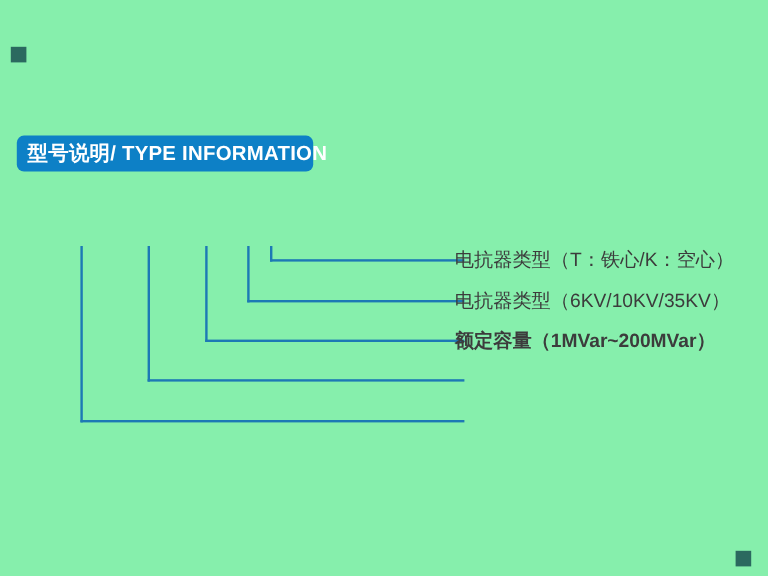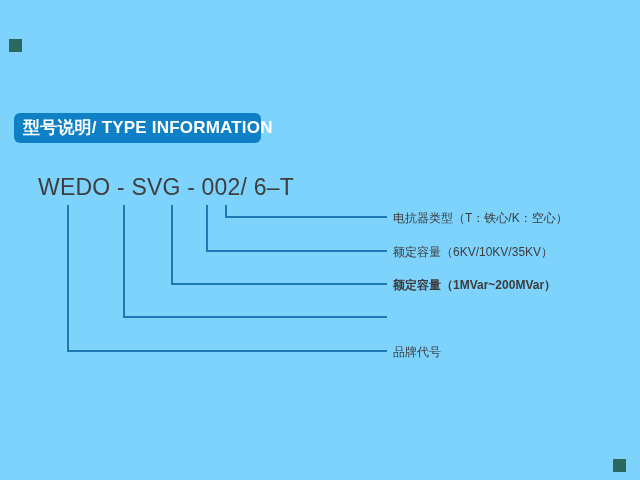--- a/index.html
+++ b/index.html
@@ -4,21 +4,21 @@
 <style>
   html, body {
     margin: 0;
     padding: 0;
     background: #ffffff;
   }
   #canvas {
     position: relative;
     width: 640px;
     height: 480px;
-    background: #7dd3fc;
+    background: #86efac;
     overflow: hidden;
     font-family: "Liberation Sans", sans-serif;
   }
   .corner-square {
     position: absolute;
     width: 13px;
     height: 13px;
     background: #2b695f;
   }
   .corner-square.tl { left: 9px;  top: 39px; }
@@ -67,24 +67,24 @@
   .h2 { left: 123px; top: 316px; width: 264px; }
   .v3 { left: 171px; top: 205px; height: 80px; }
   .h3 { left: 171px; top: 283px; width: 216px; }
   .v4 { left: 206px; top: 205px; height: 47px; }
   .h4 { left: 206px; top: 250px; width: 181px; }
   .v5 { left: 225px; top: 205px; height: 13px; }
   .h5 { left: 225px; top: 216px; width: 162px; }
 
   .type-label {
     position: absolute;
-    left: 393px;
+    left: 379px;
     height: 22px;
     line-height: 22px;
-    font-size: 12px;
+    font-size: 16px;
     color: #3c3c3c;
     white-space: nowrap;
   }
   .label-0 { top: 207px; }
   .label-1 { top: 241px; }
   .label-2 { top: 274px; font-weight: bold; }
   .label-3 { top: 307px; }
   .label-4 { top: 341px; }
 </style>
 </head>
@@ -92,31 +92,29 @@
 
 <div id="canvas">
 
   <div class="corner-square tl"></div>
   <div class="corner-square br"></div>
 
   <div class="banner">
     <span class="banner-title">型号说明/ TYPE INFORMATION</span>
   </div>
 
-  <div class="type-code">WEDO - SVG - 002/ 6–T</div>
 
   <div class="line vline v1"></div>
   <div class="line hline h1"></div>
   <div class="line vline v2"></div>
   <div class="line hline h2"></div>
   <div class="line vline v3"></div>
   <div class="line hline h3"></div>
   <div class="line vline v4"></div>
   <div class="line hline h4"></div>
   <div class="line vline v5"></div>
   <div class="line hline h5"></div>
 
   <div class="type-label label-0">电抗器类型（T：铁心/K：空心）</div>
-  <div class="type-label label-1">额定容量（6KV/10KV/35KV）</div>
+  <div class="type-label label-1">电抗器类型（6KV/10KV/35KV）</div>
   <div class="type-label label-2">额定容量（1MVar~200MVar）</div>
-  <div class="type-label label-4">品牌代号</div>
 
 </div>
 
 </body></html>

